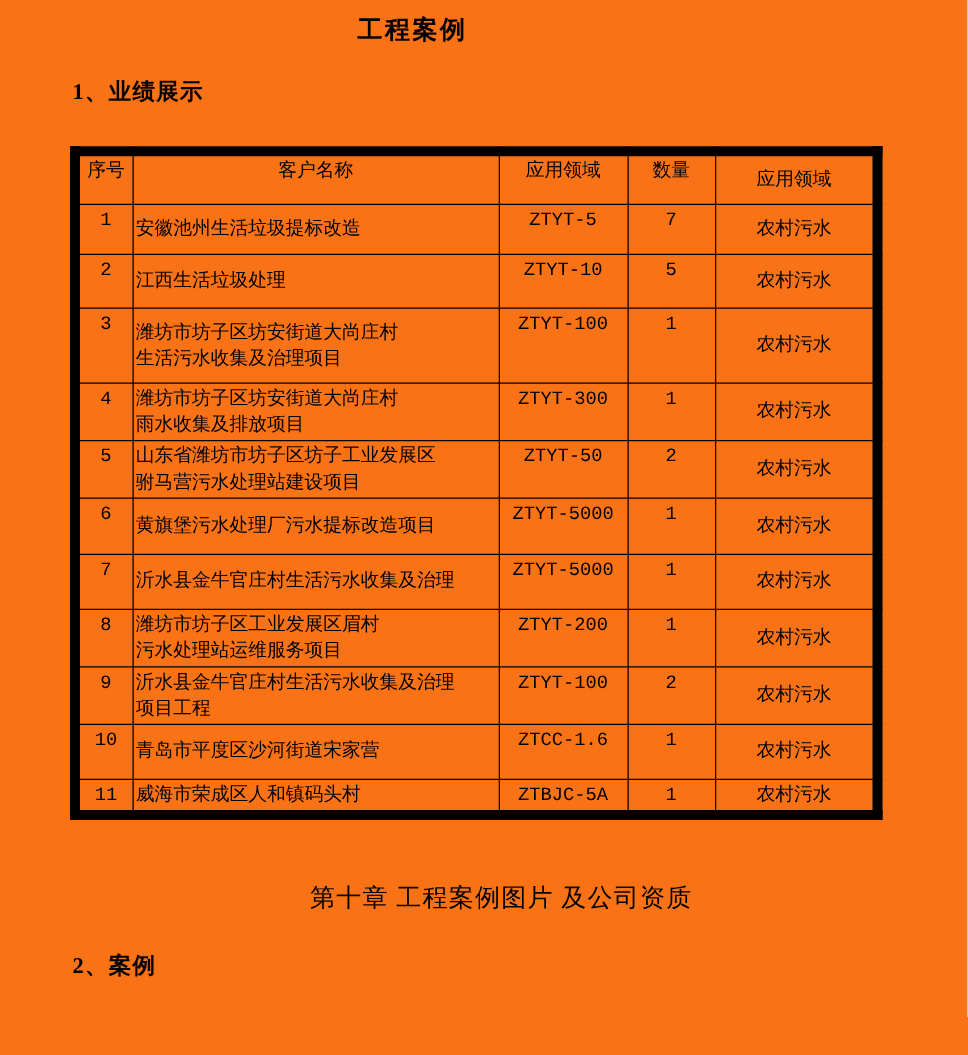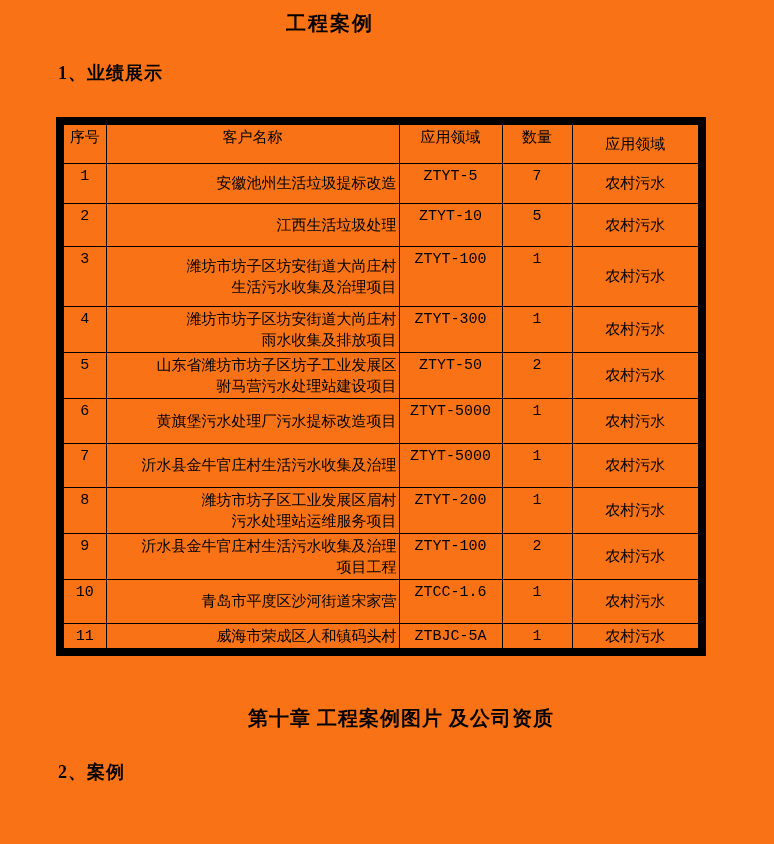--- a/index.html
+++ b/index.html
@@ -38,21 +38,21 @@
   .sec2 { top: 760px; left: 58px; font-family: Liberation Serif, serif; }
   .chapter-heading {
     position: absolute;
     top: 705px;
     left: 0;
     width: 774px;
     box-sizing: border-box;
     padding-left: 28px;
     text-align: center;
     font-size: 20px;
-    font-weight: bold;
+    font-weight: normal;
     letter-spacing: 1px;
   }
   table.results {
     position: absolute;
     top: 117px;
     left: 56px;
     width: 642px;
     border-collapse: collapse;
     table-layout: fixed;
     border: 8px solid #000000;
@@ -80,21 +80,21 @@
     vertical-align: top;
   }
   .h-field { vertical-align: middle; }
   .c-no, .c-model, .c-qty {
     text-align: center;
     vertical-align: top;
     font-family: "Liberation Mono", "DejaVu Sans Mono", monospace;
     font-size: 15px;
   }
   .c-name {
-    text-align: right;
+    text-align: left;
     vertical-align: middle;
     padding-left: 7px;
     white-space: pre-line;
   }
   .c-field {
     text-align: center;
     vertical-align: middle;
   }
 </style>
 </head>

